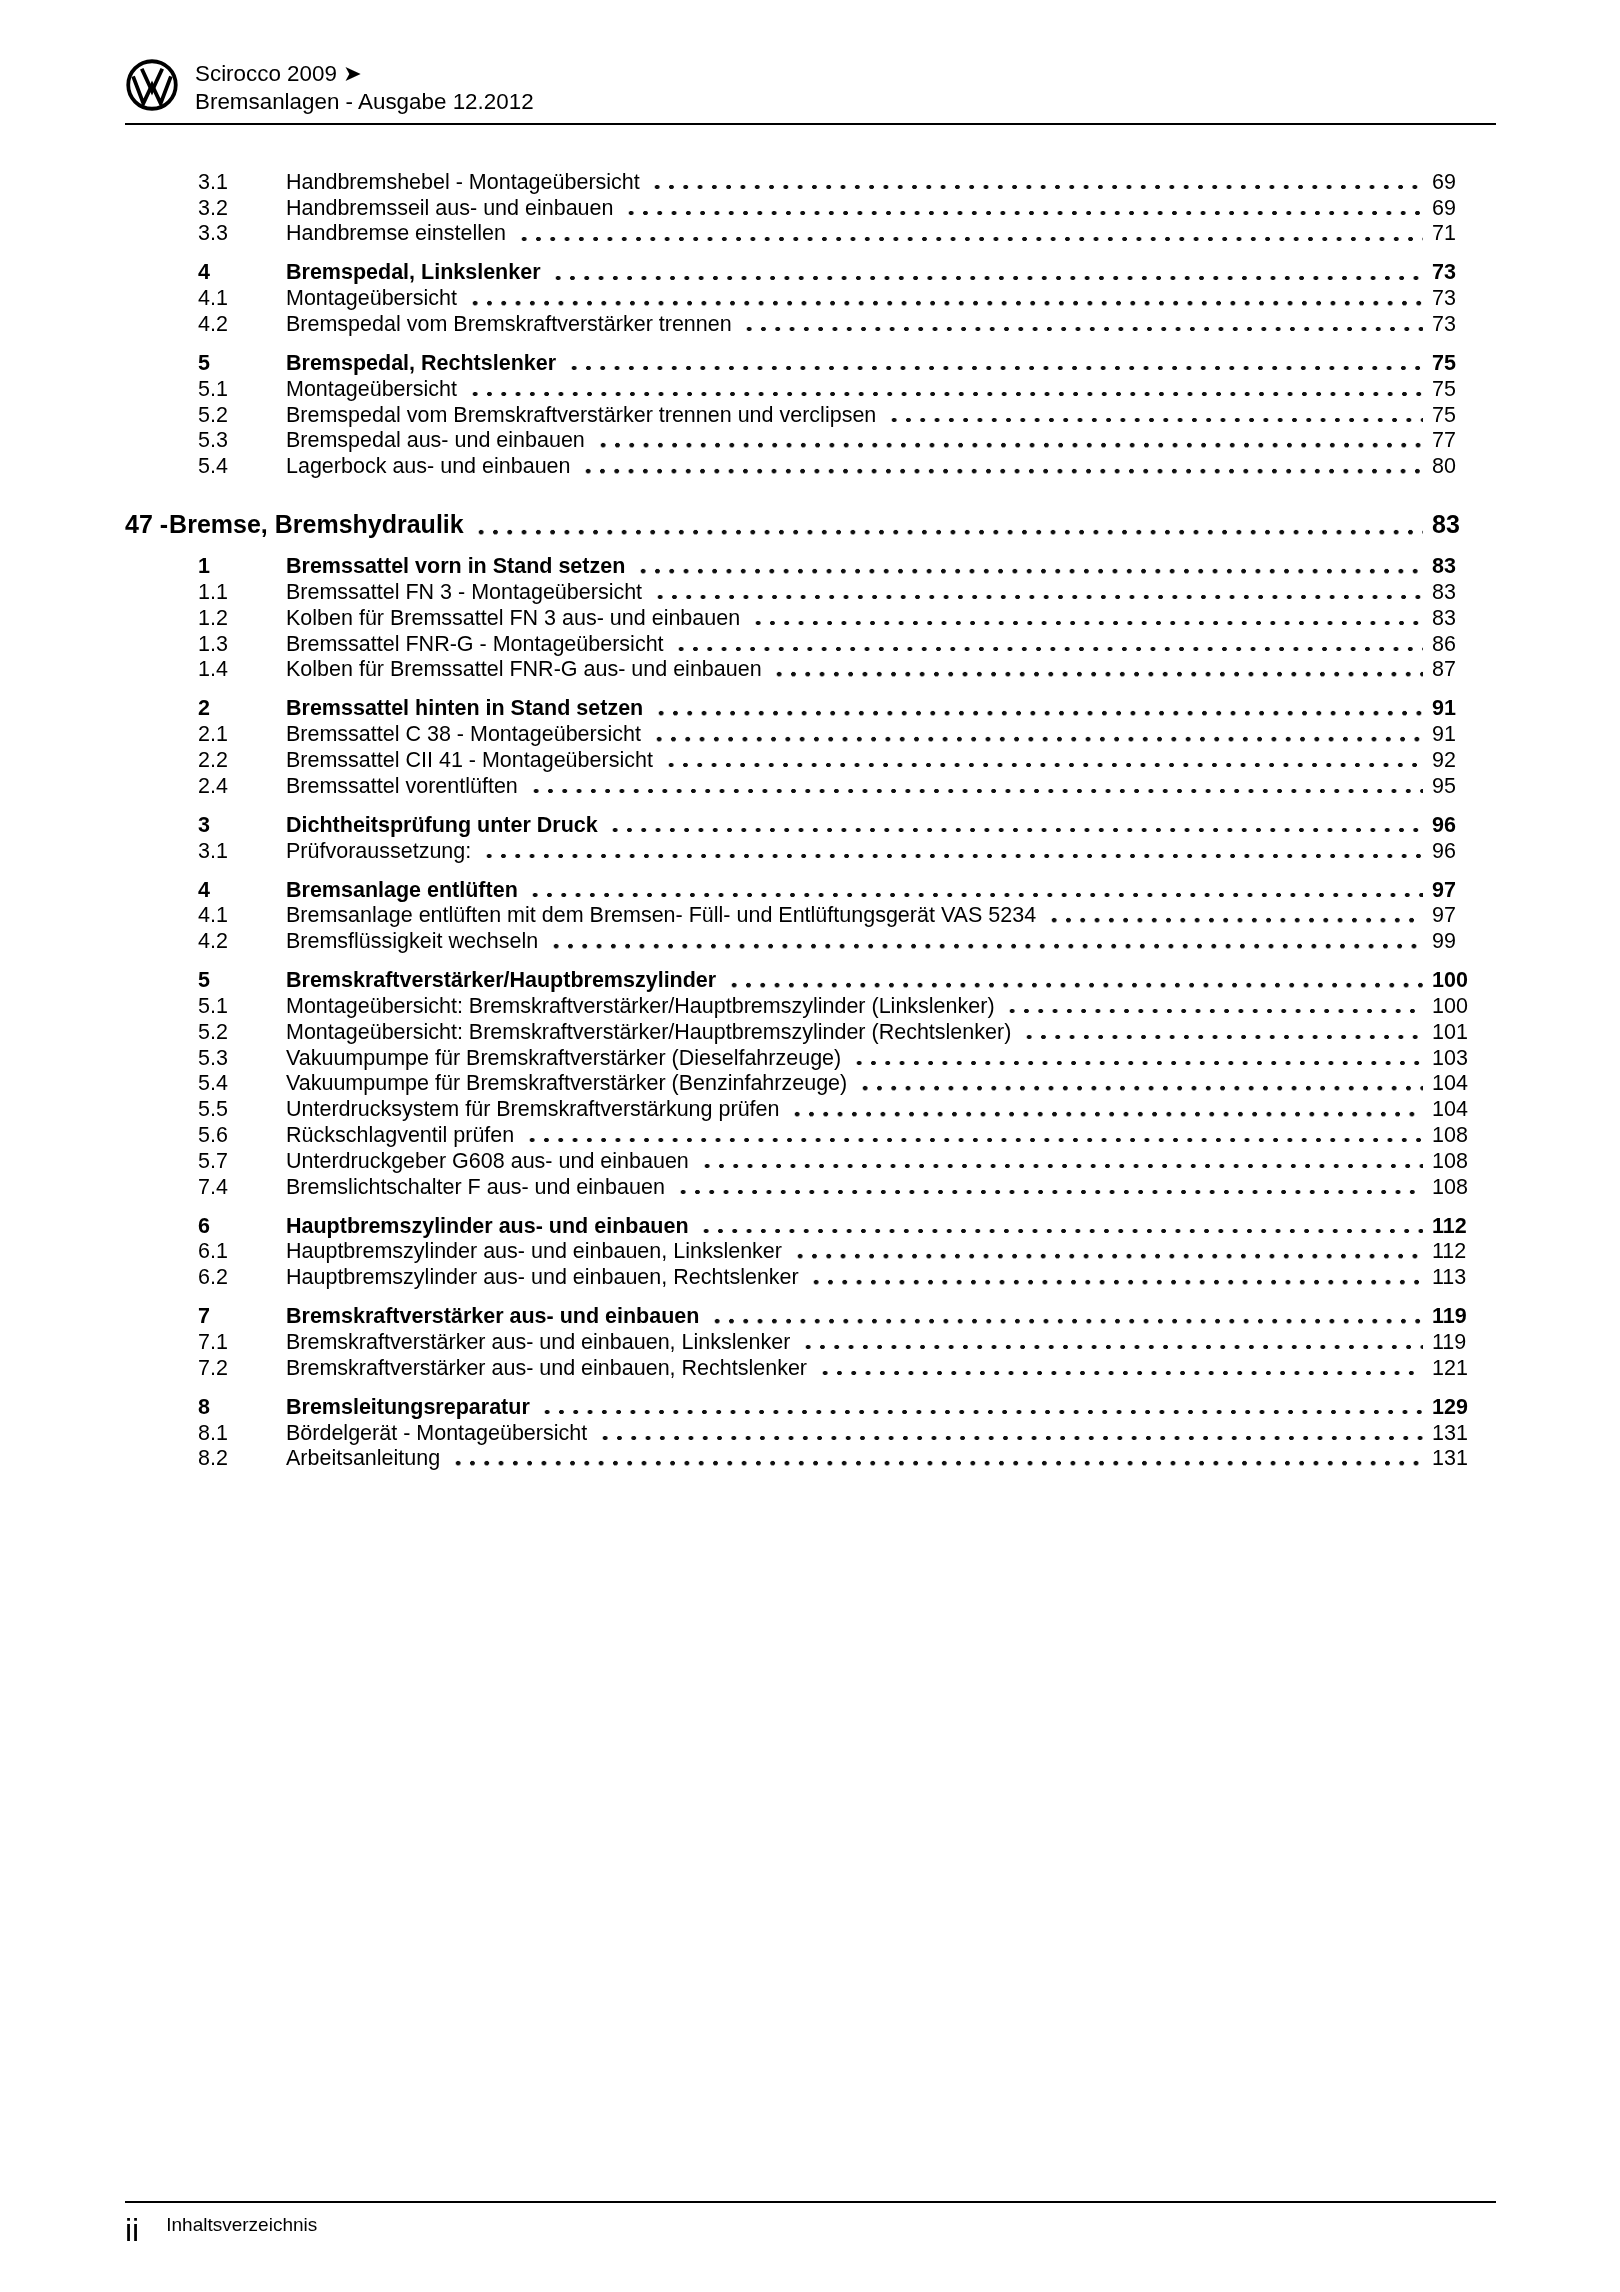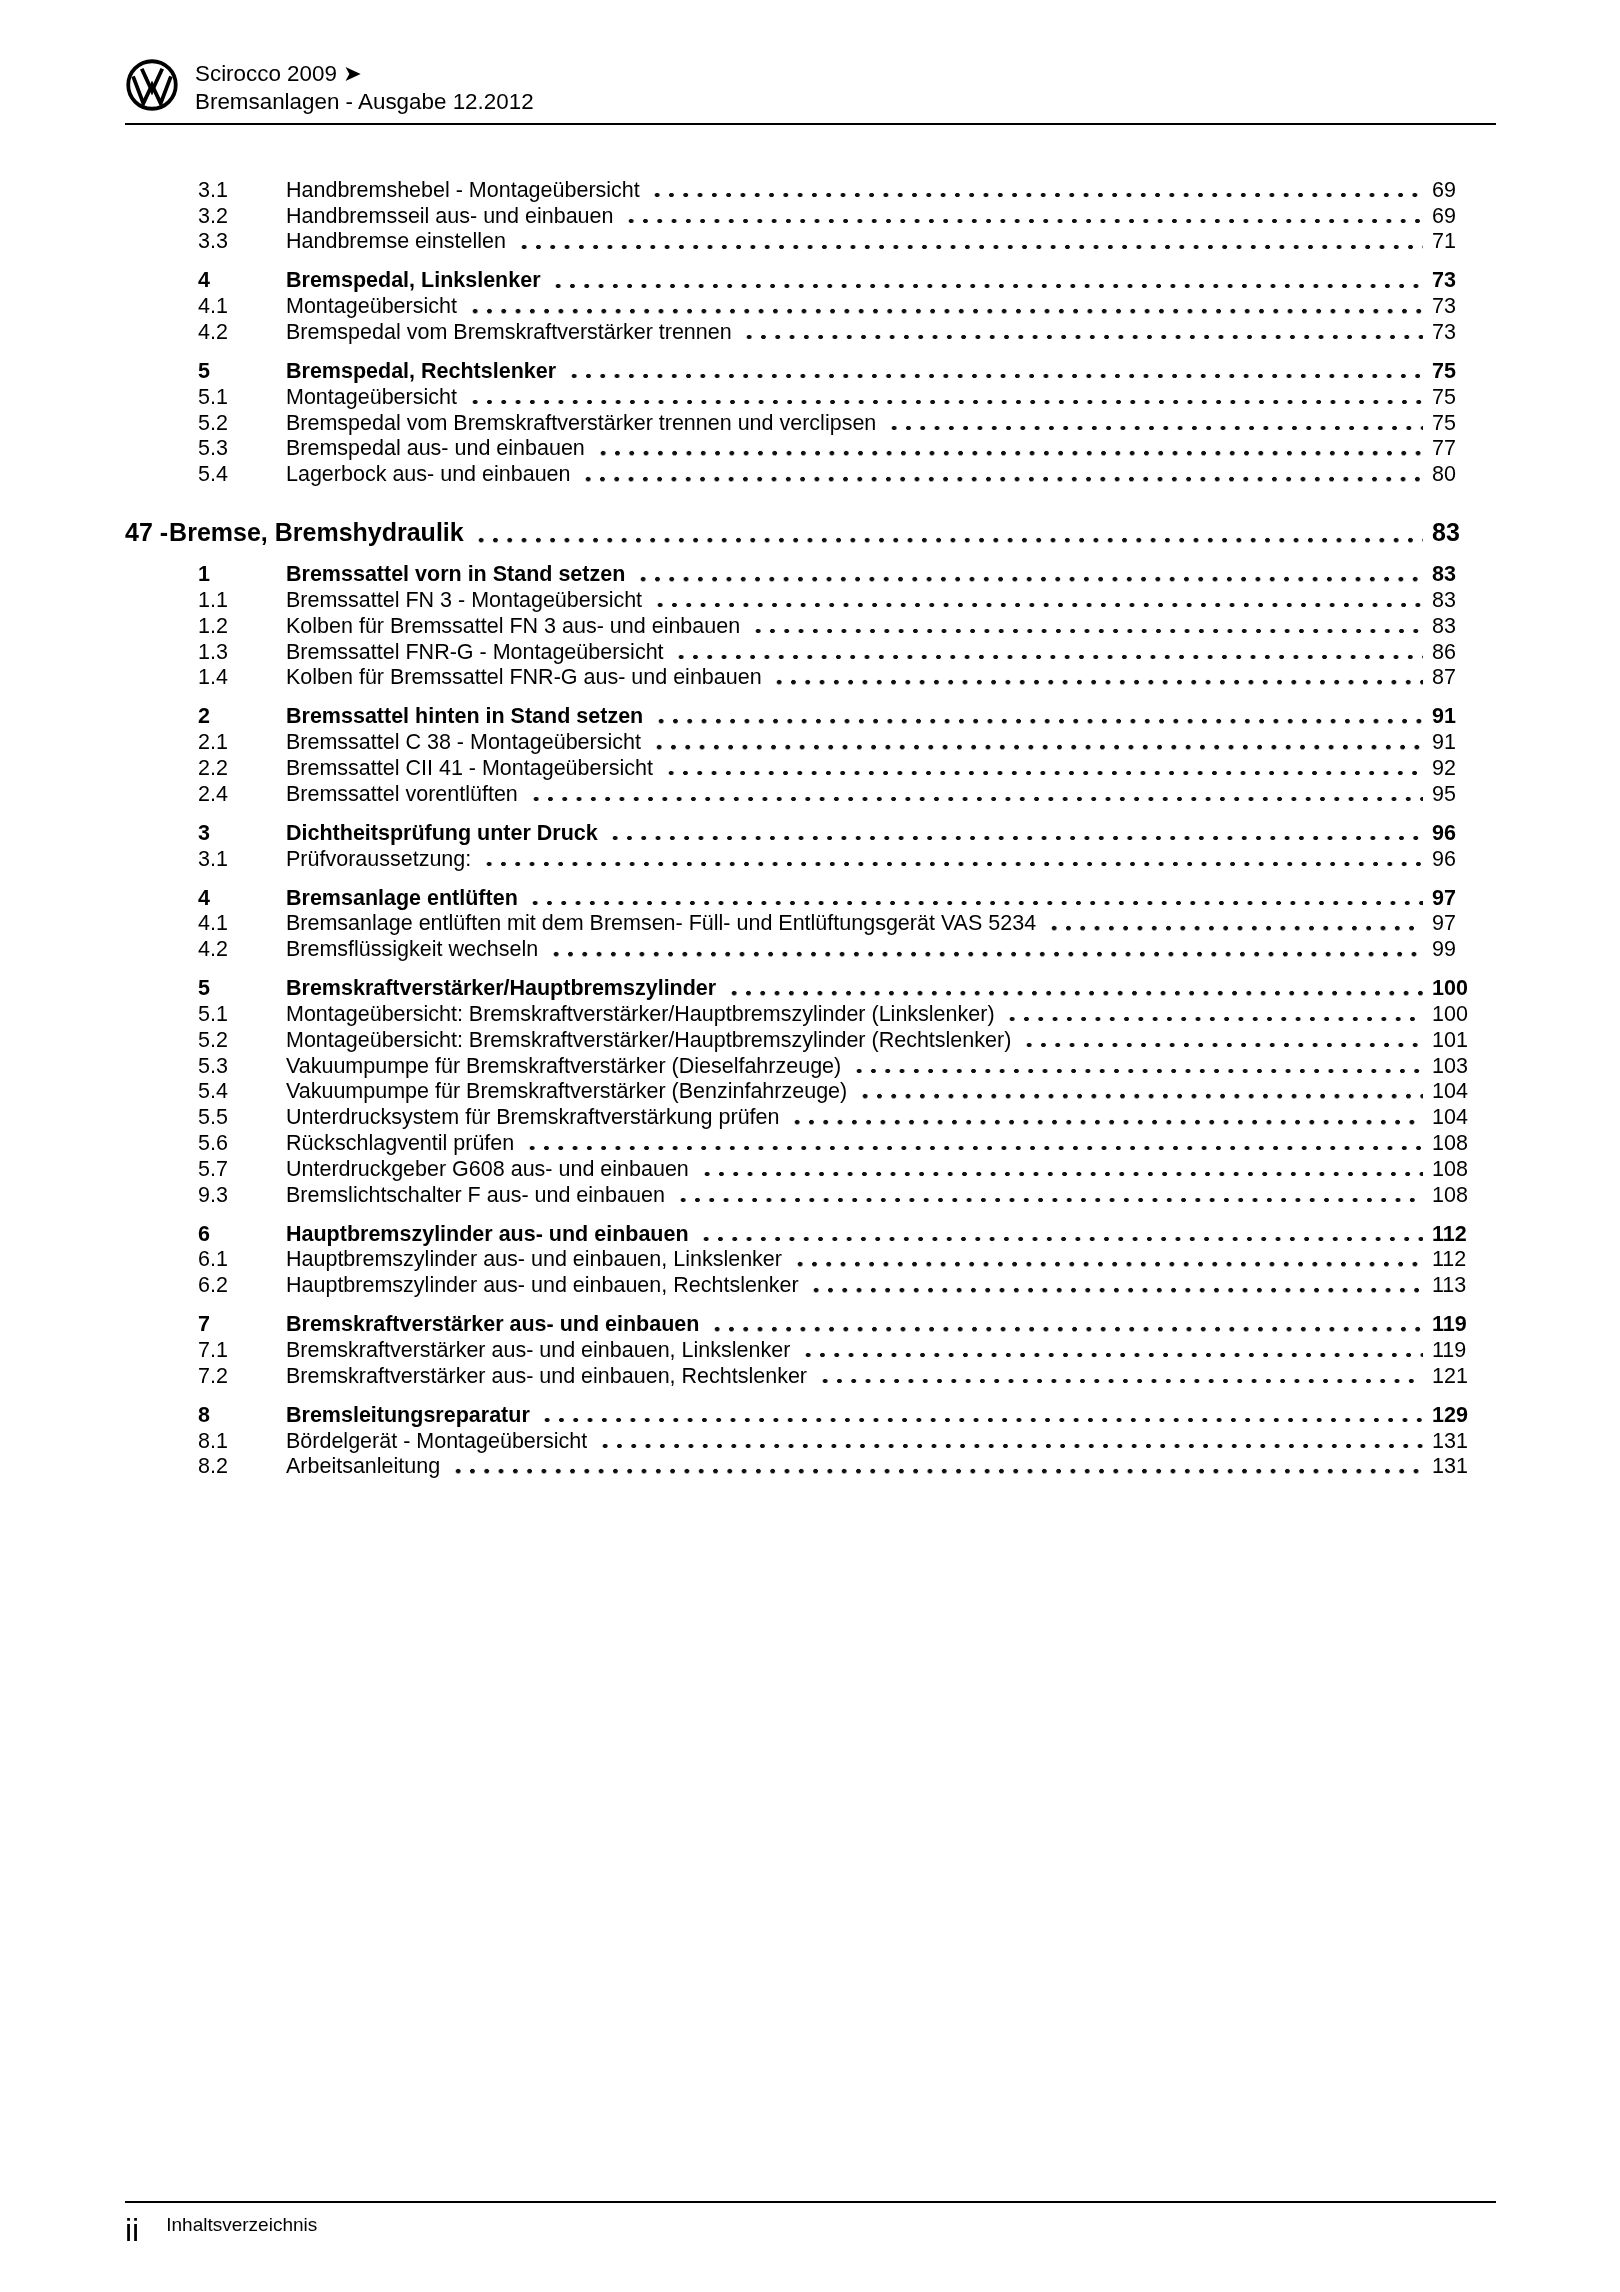--- a/index.html
+++ b/index.html
@@ -34,21 +34,21 @@
   }
   .logo { flex: 0 0 auto; }
   .header-text { display: flex; flex-direction: column; justify-content: flex-end; padding-top: 1.8px; }
   .header-line1 { font-size: 22.4px; line-height: 28px; }
   .header-line2 { font-size: 22.4px; line-height: 28px; }
   
   .toc {
     position: absolute;
     left: 125px;
     right: 124px;
-    top: 176px;
+    top: 168px;
   }
   .toc-row {
     display: flex;
     align-items: baseline;
     font-size: 21.5px;
     line-height: 24px;
     margin-top: 1.8px;
     padding-left: 73px;
   }
   .toc-row .num {
@@ -330,21 +330,21 @@
         <span class="dots"></span>
         <span class="pagenum">108</span>
       </div>
       <div class="toc-row sub">
         <span class="num">5.7</span>
         <span class="title">Unterdruckgeber G608 aus- und einbauen</span>
         <span class="dots"></span>
         <span class="pagenum">108</span>
       </div>
       <div class="toc-row sub">
-        <span class="num">9.3</span>
+        <span class="num">7.4</span>
         <span class="title">Bremslichtschalter F aus- und einbauen</span>
         <span class="dots"></span>
         <span class="pagenum">108</span>
       </div>
       <div class="toc-row section">
         <span class="num">6</span>
         <span class="title">Hauptbremszylinder aus- und einbauen</span>
         <span class="dots"></span>
         <span class="pagenum">112</span>
       </div>

